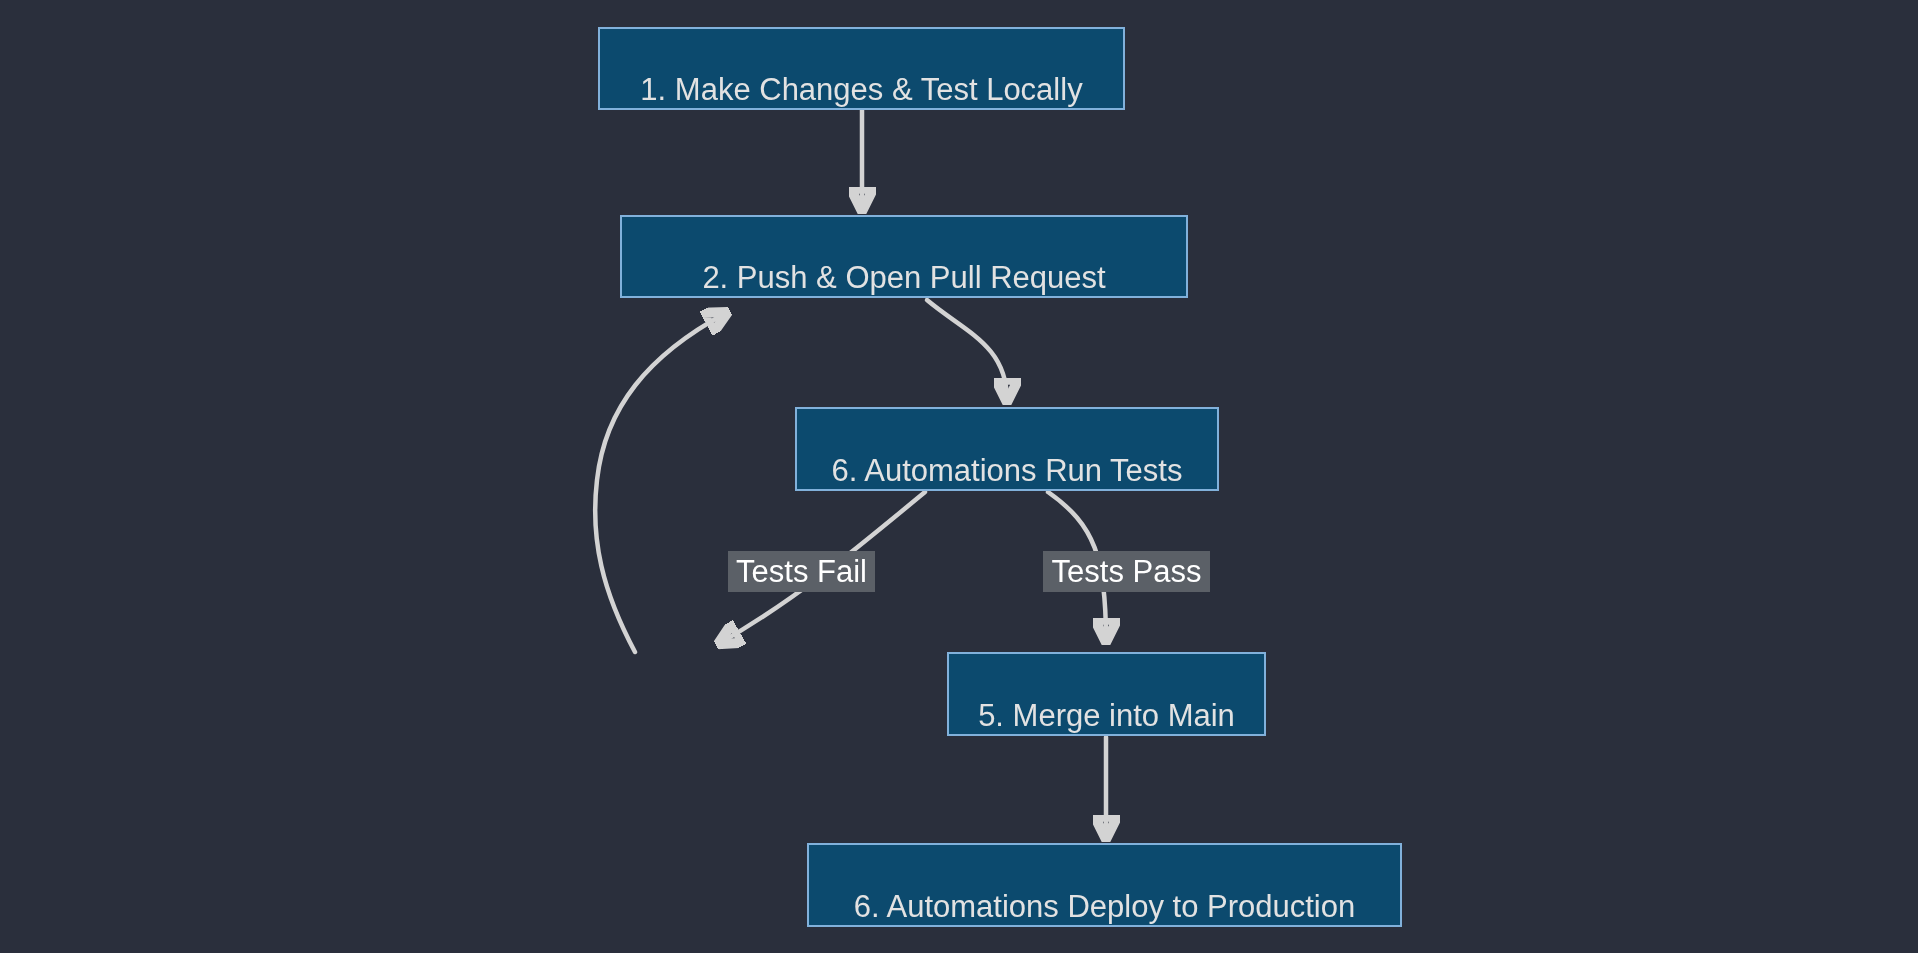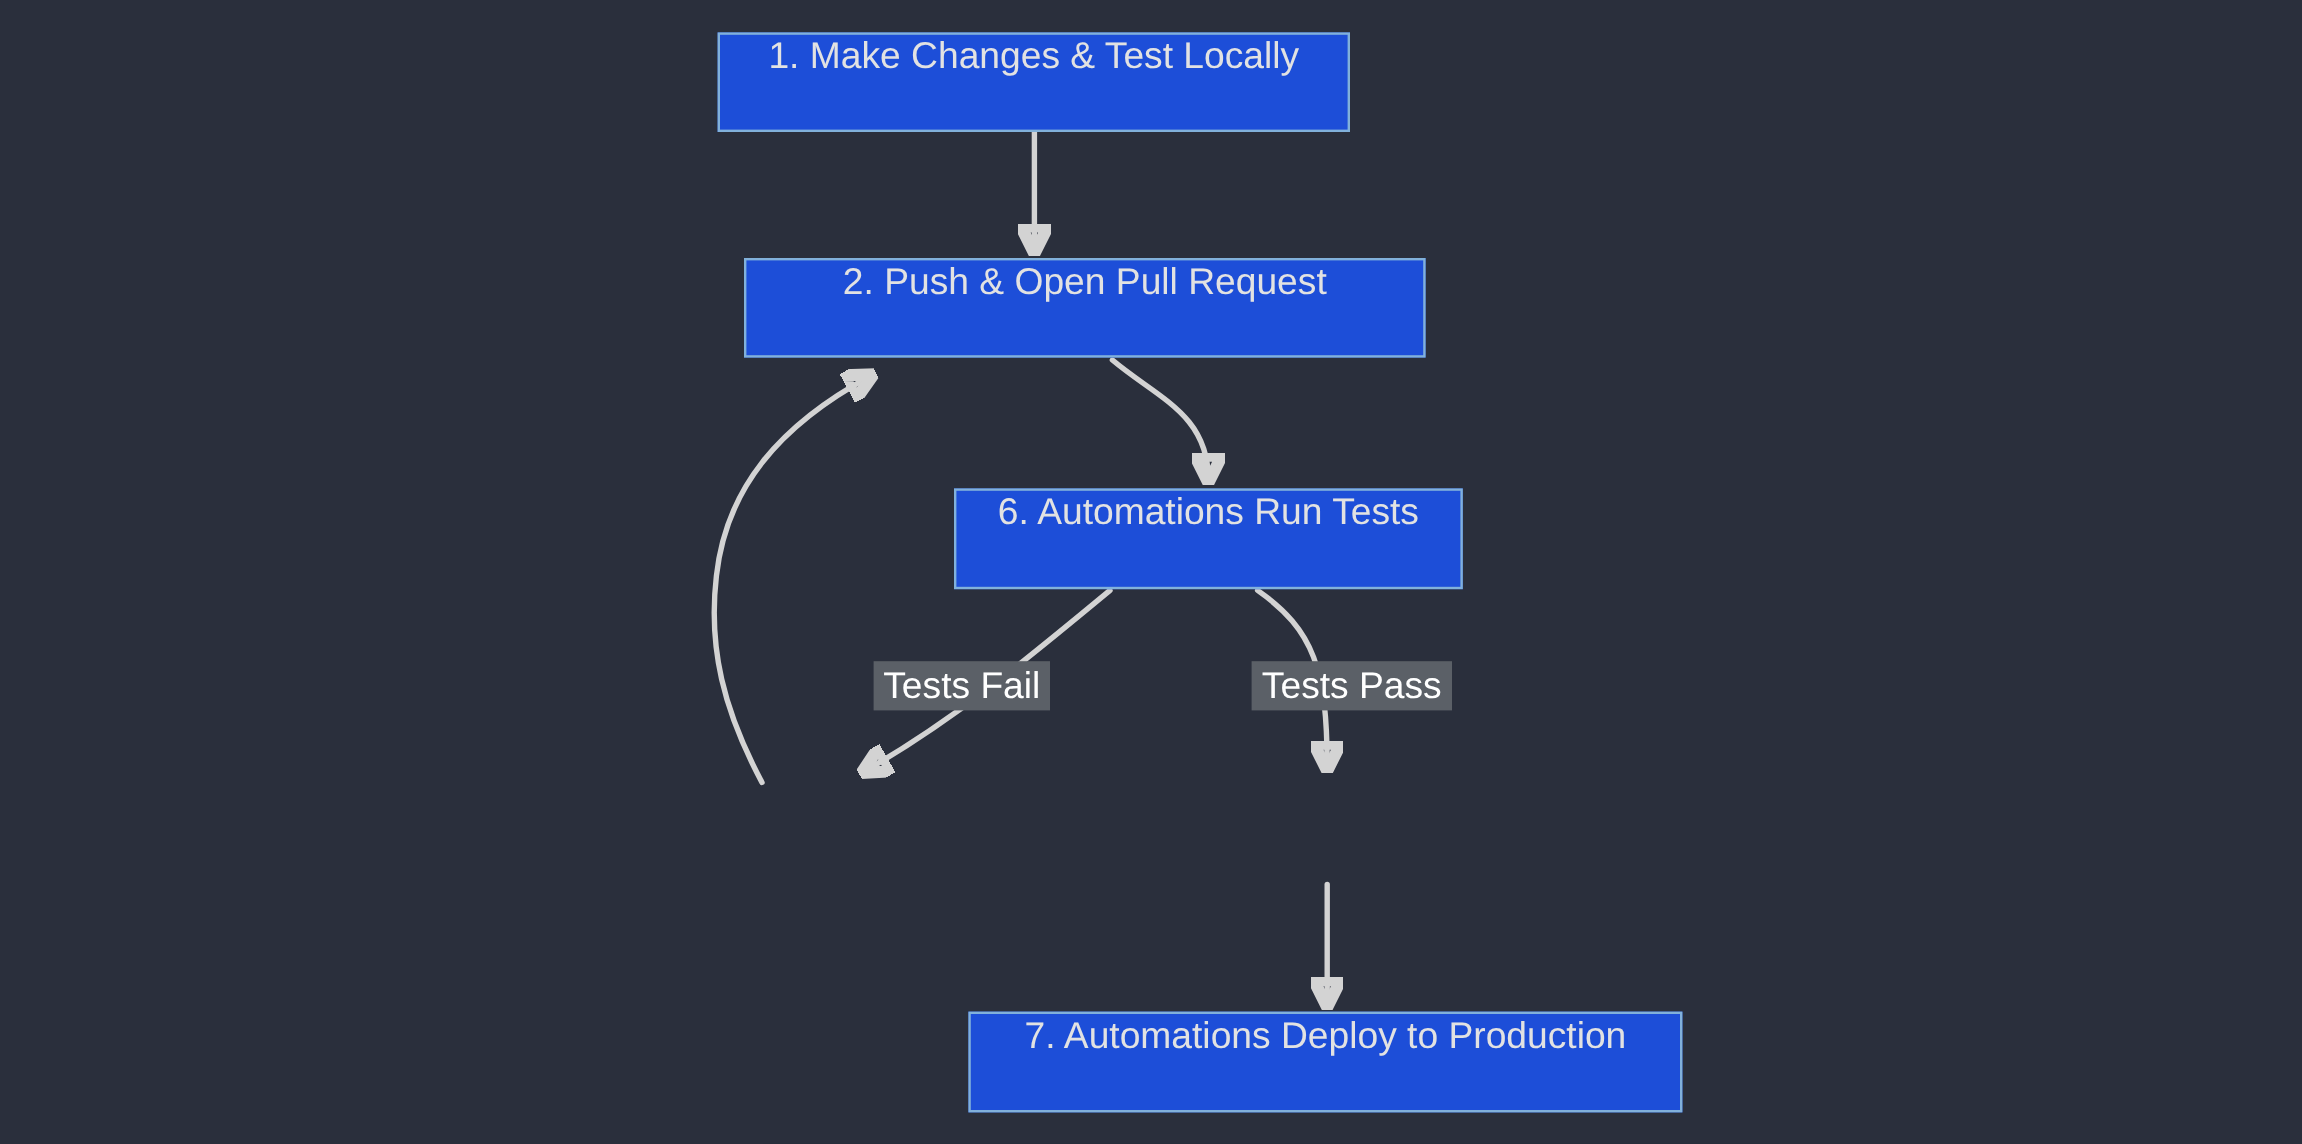--- a/index.html
+++ b/index.html
@@ -24,26 +24,26 @@
   }
   .edges-svg path {
     fill: none;
     stroke: #d3d3d3;
     stroke-width: 4.5px;
     stroke-linecap: round;
   }
   .node {
     position: absolute;
     box-sizing: border-box;
-    background: #1d4ed8;
+    background: #0c4a6e;
     border: 2px solid #81b1db;
     color: #e2e2e2;
     font-size: 31px;
     display: flex;
-    align-items: flex-start;
+    align-items: flex-end;
     justify-content: center;
     text-align: center;
     white-space: nowrap;
   }
   .edge-label {
     position: absolute;
     box-sizing: border-box;
     background: #5b6067;
     color: #ffffff;
     font-size: 31px;
@@ -87,23 +87,26 @@
 
   <div class="node n2">
     <span>2. Push &amp; Open Pull Request</span>
   </div>
 
   <div class="node n3">
     <span>6. Automations Run Tests</span>
   </div>
 
 
+  <div class="node n5">
+    <span>5. Merge into Main</span>
+  </div>
 
   <div class="node n6">
-    <span>7. Automations Deploy to Production</span>
+    <span>6. Automations Deploy to Production</span>
   </div>
 
   <div class="edge-label lbl-fail">
     <span>Tests Fail</span>
   </div>
 
   <div class="edge-label lbl-pass">
     <span>Tests Pass</span>
   </div>
 

